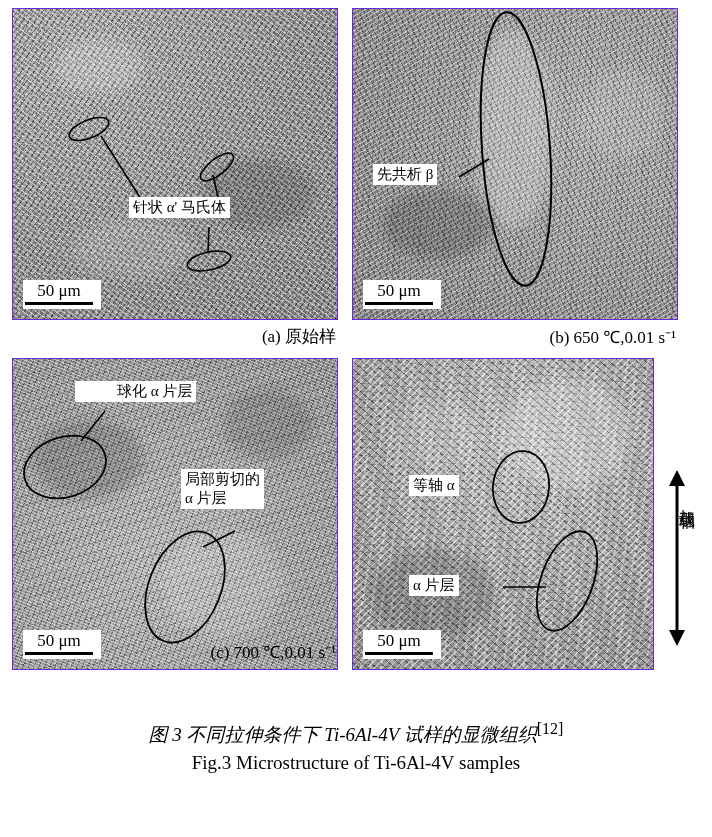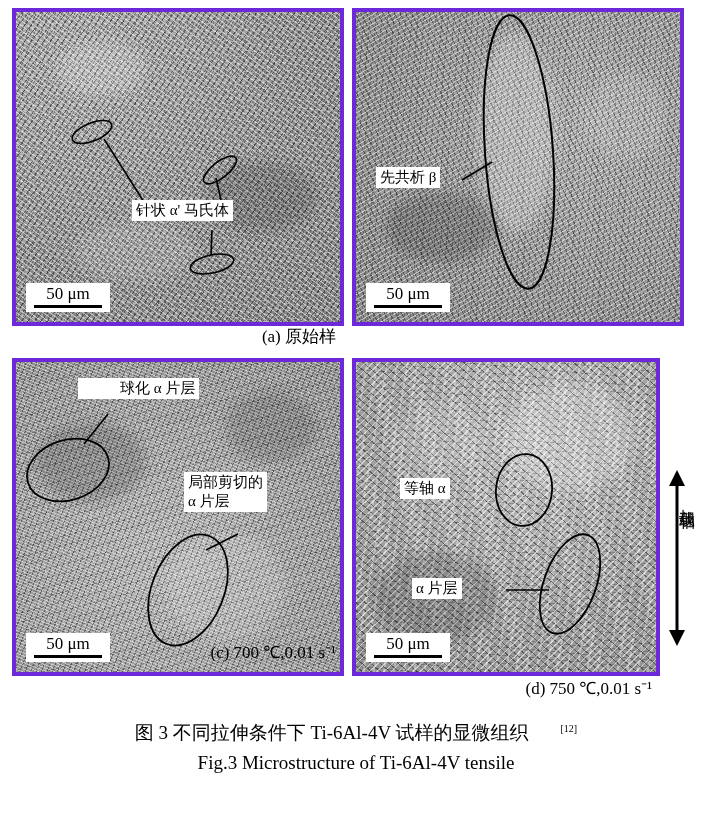--- a/index.html
+++ b/index.html
@@ -18,21 +18,21 @@
   .figure {
     position: absolute;
     left: 0;
     top: 0;
     width: 712px;
     height: 837px;
   }
   
   .panel {
     position: absolute;
-    border: 4px solid #6d28d9;
+    border: 1px solid #6d28d9;
     overflow: hidden;
     background: #be185d;
   }
   .panel .tex {
     position: absolute;
     left: -20%;
     top: -20%;
     width: 140%;
     height: 140%;
   }
@@ -90,21 +90,21 @@
     line-height: 1.25;
     padding: 1px 4px;
     white-space: pre-line;
     text-align: left;
   }
   .scalebar {
     position: absolute;
     background: #ffffff;
     color: #000000;
     font-size: 17px;
-    padding: 2px 8px 4px 8px;
+    padding: 2px 8px 4px 2px;
     text-align: center;
     line-height: 1.05;
   }
   .scalebar .bar {
     display: block;
     height: 3px;
     background: #000000;
     margin: 2px auto 0 auto;
     width: 68px;
   }
@@ -124,25 +124,24 @@
   }
   
   .figcap {
     position: absolute;
     width: 712px;
     text-align: center;
     font-size: 19px;
     white-space: nowrap;
   }
   .figcap .sup {
-    font-size: 10px;
+    font-size: 16px;
     vertical-align: super;
-    padding-left: 32px;
-  }
-  .nowrapspan { white-space: nowrap; }
+  }
+  .nowrapspan { white-space: nowrap; font-style: italic; }
 </style>
 </head>
 <body>
 
 <div class="figure">
 
   <div class="panel" style="left:12px; top:8px; width:324px; height:310px;">
     <div class="tex t1"></div>
     <div class="blotch" style="left:40px;top:30px;width:90px;height:55px;background:rgba(255,255,255,0.18);"></div>
     <div class="blotch" style="left:190px;top:150px;width:110px;height:70px;background:rgba(0,0,0,0.14);"></div>
@@ -179,35 +178,36 @@
       <path d="M136 150 L106 168" fill="none" stroke="#000" stroke-width="1.6"></path>
     </svg>
 
     <div class="callout" style="left:20px; top:155px;">先共析 β</div>
 
     <div class="scalebar" style="left:10px; bottom:10px;">
       <span>50 μm</span>
       <span class="bar"></span>
     </div>
   </div>
+  <div class="caption" style="left:352px; top:325px; width:324px;">(b) 650 ℃,0.01 s⁻¹</div>
 
   <div class="panel" style="left:12px; top:358px; width:324px; height:310px;">
     <div class="tex t3"></div>
     <div class="blotch" style="left:20px;top:60px;width:110px;height:80px;background:rgba(0,0,0,0.15);"></div>
     <div class="blotch" style="left:150px;top:170px;width:120px;height:110px;background:rgba(255,255,255,0.14);"></div>
     <div class="blotch" style="left:210px;top:30px;width:90px;height:70px;background:rgba(0,0,0,0.12);"></div>
 
     <svg class="panel-overlay" viewBox="0 0 324 310">
       <ellipse cx="52" cy="108" rx="42" ry="30" transform="rotate(-18 52 108)" fill="none" stroke="#000" stroke-width="1.8"></ellipse>
       <path d="M68 82 L92 52" fill="none" stroke="#000" stroke-width="1.6"></path>
       <ellipse cx="172" cy="228" rx="36" ry="58" transform="rotate(22 172 228)" fill="none" stroke="#000" stroke-width="1.8"></ellipse>
       <path d="M190 188 L222 172" fill="none" stroke="#000" stroke-width="1.6"></path>
     </svg>
 
-    <div class="callout" style="left:62px; top:16px;padding-left:42px;">球化 α 片层</div>
+    <div class="callout" style="left:62px; top:22px;padding-left:42px;">球化 α 片层</div>
 
     <div class="callout" style="left:168px; top:110px;">局部剪切的
 α 片层</div>
 
     <div class="scalebar" style="left:10px; bottom:10px;">
       <span>50 μm</span>
       <span class="bar"></span>
     </div>
   </div>
   <div class="caption" style="left:12px; top:640px; width:324px;">(c) 700 ℃,0.01 s⁻¹</div>
@@ -217,38 +217,37 @@
     <div class="blotch" style="left:150px;top:20px;width:130px;height:110px;background:rgba(255,255,255,0.20);"></div>
     <div class="blotch" style="left:20px;top:190px;width:120px;height:90px;background:rgba(0,0,0,0.14);"></div>
     <div class="blotch" style="left:40px;top:40px;width:90px;height:70px;background:rgba(255,255,255,0.10);"></div>
 
     <svg class="panel-overlay" viewBox="0 0 300 310">
       <ellipse cx="168" cy="128" rx="28" ry="36" transform="rotate(6 168 128)" fill="none" stroke="#000" stroke-width="1.8"></ellipse>
       <ellipse cx="214" cy="222" rx="26" ry="52" transform="rotate(20 214 222)" fill="none" stroke="#000" stroke-width="1.8"></ellipse>
       <path d="M150 228 L193 228" fill="none" stroke="#000" stroke-width="1.6"></path>
     </svg>
 
-    <div class="callout" style="left:44px; top:116px;text-align:center;">等轴 α</div>
+    <div class="callout" style="left:56px; top:116px;text-align:center;">等轴 α</div>
 
     <div class="callout" style="left:56px; top:216px;">α 片层</div>
 
     <div class="scalebar" style="left:10px; bottom:10px;">
       <span>50 μm</span>
       <span class="bar"></span>
     </div>
   </div>
-  <div class="caption" style="left:352px; top:676px; width:300px;">(d) 750 ℃,0.01 s⁻¹</div>
 
   <svg style="position:absolute; left:664px; top:468px; width:26px; height:180px;" viewBox="0 0 26 180">
     <line x1="13" y1="16" x2="13" y2="164" stroke="#000" stroke-width="3"></line>
     <polygon points="13,2 5,18 21,18" fill="#000"></polygon>
     <polygon points="13,178 5,162 21,162" fill="#000"></polygon>
   </svg>
   <div class="axis-label" style="left:676px; top:496px;">加载轴</div>
 
   <div class="figcap" style="top:720px;">
     <span class="nowrapspan">图 3  不同拉伸条件下 Ti-6Al-4V 试样的显微组织</span><span class="sup">[12]</span>
   </div>
   <div class="figcap" style="top:752px;">
-    <span>Fig.3  Microstructure of Ti-6Al-4V tensile</span>
+    <span>Fig.3  Microstructure of Ti-6Al-4V samples</span>
   </div>
 
 </div>
 
 </body></html>

